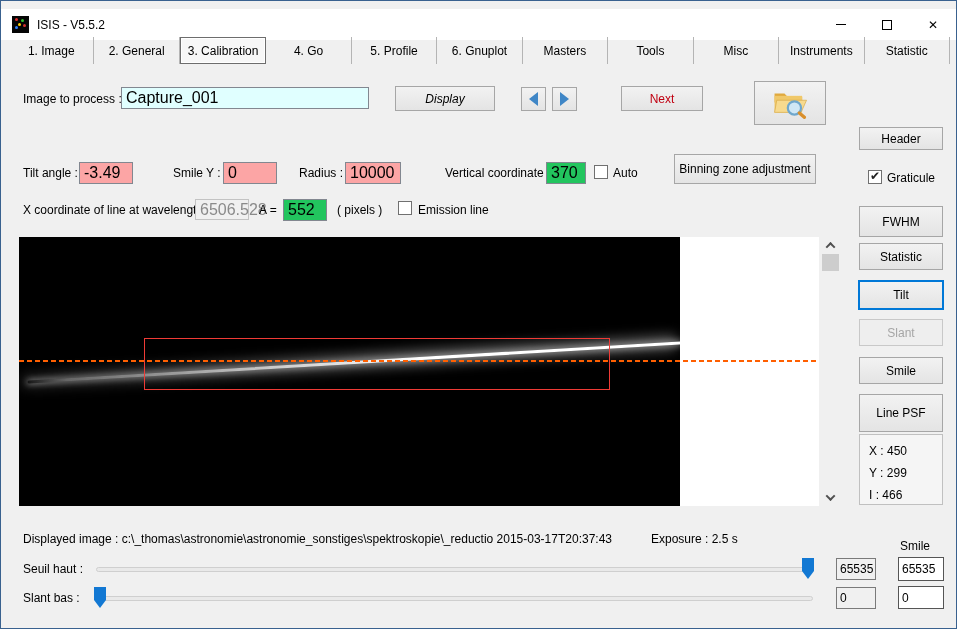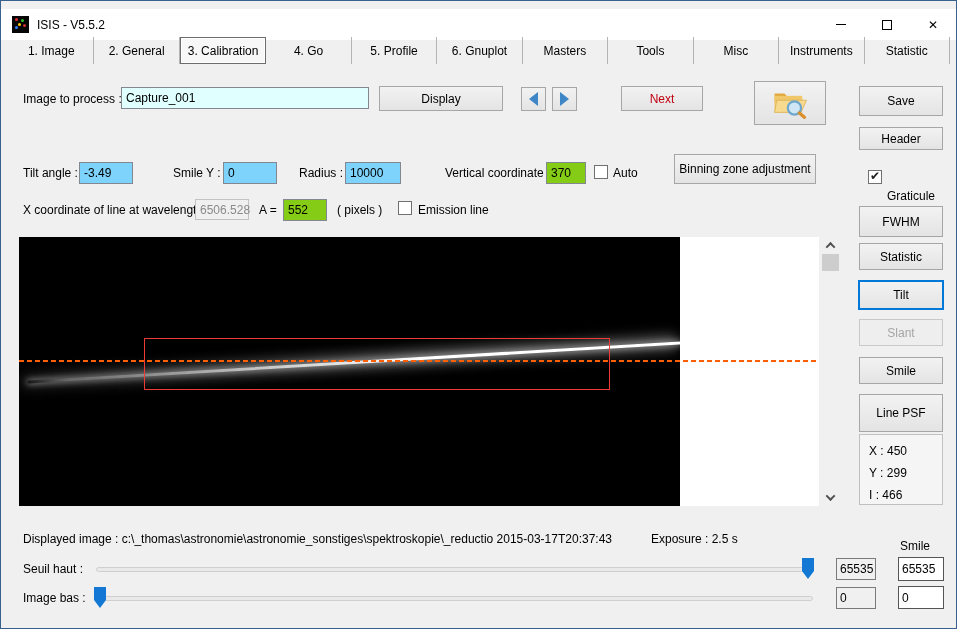--- a/index.html
+++ b/index.html
@@ -22,39 +22,39 @@
   
   .tabbar { position:absolute; left:8px; top:36px; width:941px; height:27px; display:flex; }
   .tab { flex:1; display:flex; align-items:center; justify-content:center;
          border-right:1px solid #b4b4b4; cursor:default; }
   .tab.selected { border:1px solid #6d6d6d; background:#f7f7f7; box-shadow:inset 0 0 0 1px #ffffff; }
 
   
   .lbl { position:absolute; white-space:nowrap; }
   .btn { position:absolute; background:linear-gradient(#f2f2f2,#e4e4e4); border:1px solid #a6a6a6;
          display:flex; align-items:center; justify-content:center; font-size:12px; }
-  .field { position:absolute; border:1px solid #828790; padding:2px 4px; font-size:12px;
+  .field { position:absolute; border:1px solid #828790; padding:2px 4px; font-size:16px;
            display:flex; align-items:center; }
   .checkbox { position:absolute; width:14px; height:14px; background:#fff; border:1px solid #707070; }
   .checkbox.checked::after { content:"✔"; position:absolute; left:1px; top:-2px; font-size:12px; color:#222; }
 
   
   .f-image { left:120px; top:86px; width:248px; height:22px; background:#e0ffff; }
-  .btn-display { left:378px; top:85px; width:124px; height:25px; }
+  .btn-display { left:394px; top:85px; width:100px; height:25px;font-style:italic; }
   .btn-nav { width:25px; height:24px; top:86px; }
   .tri-left { width:0; height:0; border-top:7px solid transparent; border-bottom:7px solid transparent;
               border-right:9px solid #3f86c6; }
   .tri-right { width:0; height:0; border-top:7px solid transparent; border-bottom:7px solid transparent;
                border-left:9px solid #3f86c6; }
   .btn-next { left:620px; top:85px; width:82px; height:25px; color:#c00011; }
   .btn-folder { left:753px; top:80px; width:72px; height:44px; }
 
   
-  .pink { background:#7dd3fc; }
-  .orange { background:#84cc16; }
+  .pink { background:#fca5a5; }
+  .orange { background:#22c55e; }
   .gray-field { background:#f0f0f0; color:#8a8a8a; border-color:#c3c3c3; }
   .btn-binning { left:673px; top:153px; width:142px; height:30px; }
 
   
   .canvas { position:absolute; left:18px; top:236px; width:800px; height:269px; background:#ffffff; }
   .img-black { position:absolute; left:0; top:0; width:661px; height:269px; background:#000;
                overflow:hidden; }
   .spec-glow { position:absolute; left:0; top:117px; width:660px; height:16px; border-radius:8px;
                transform:rotate(-3.45deg);
                background:linear-gradient(90deg, rgba(255,255,255,0.10), rgba(255,255,255,0.25) 30%, rgba(255,255,255,0.35) 60%, rgba(255,255,255,0.30));
@@ -186,24 +186,23 @@
   <div class="vscroll">
     <div class="vs-btn" style="top:0">
         <span class="chev up"></span>
       </div>
     <div class="vs-thumb"></div>
     <div class="vs-btn" style="bottom:0">
         <span class="chev down"></span>
       </div>
   </div>
 
-  <div class="btn rp-btn" style="top:85px;height:30px">Save</div>
   <div class="btn rp-btn" style="top:126px;height:23px">Header</div>
   <span class="checkbox checked" style="left:867px;top:169px"></span>
-  <div class="lbl" style="left:886px;top:188px">Graticule</div>
+  <div class="lbl" style="left:886px;top:170px">Graticule</div>
   <div class="btn rp-btn" style="top:205px;height:31px">FWHM</div>
   <div class="btn rp-btn" style="top:242px;height:27px">Statistic</div>
   <div class="btn btn-tilt">Tilt</div>
   <div class="btn rp-btn btn-disabled" style="top:318px;height:27px">Slant</div>
   <div class="btn rp-btn" style="top:356px;height:27px">Smile</div>
   <div class="btn rp-btn" style="top:393px;height:38px">Line PSF</div>
   <div class="coords-box">
     <div style="top:9px">X : 450</div>
     <div style="top:31px">Y : 299</div>
     <div style="top:53px">I : 466</div>
@@ -212,19 +211,19 @@
   <div class="lbl" style="left:22px;top:531px">Displayed image : c:\_thomas\astronomie\astronomie_sonstiges\spektroskopie\_reductio 2015-03-17T20:37:43</div>
   <div class="lbl" style="left:650px;top:531px">Exposure : 2.5 s</div>
   <div class="lbl" style="left:899px;top:538px">Smile</div>
 
   <div class="lbl" style="left:22px;top:561px">Seuil haut :</div>
   <div class="track" style="left:95px;top:566px;width:717px"></div>
   <div class="thumb" style="left:801px;top:557px"></div>
   <div class="valbox" style="left:835px;top:557px;width:40px;height:22px">65535</div>
   <div class="dombox" style="left:897px;top:556px;width:46px;height:24px">65535</div>
 
-  <div class="lbl" style="left:22px;top:590px">Image bas :</div>
+  <div class="lbl" style="left:22px;top:590px">Slant bas :</div>
   <div class="track" style="left:95px;top:595px;width:717px"></div>
   <div class="thumb" style="left:93px;top:586px"></div>
   <div class="valbox" style="left:835px;top:586px;width:40px;height:22px">0</div>
   <div class="dombox" style="left:897px;top:585px;width:46px;height:23px">0</div>
 
 </div>
 
 </body></html>

